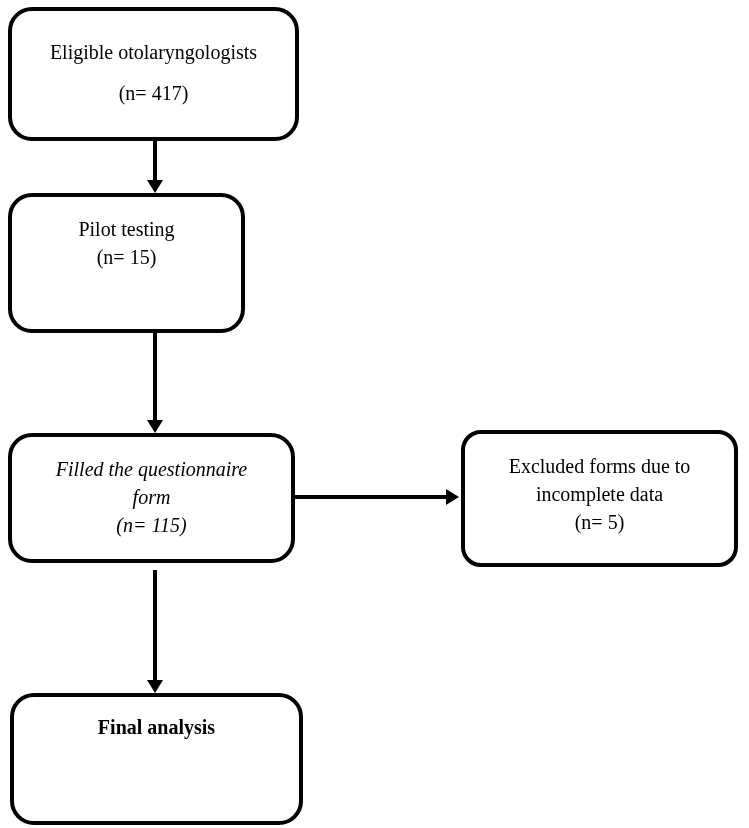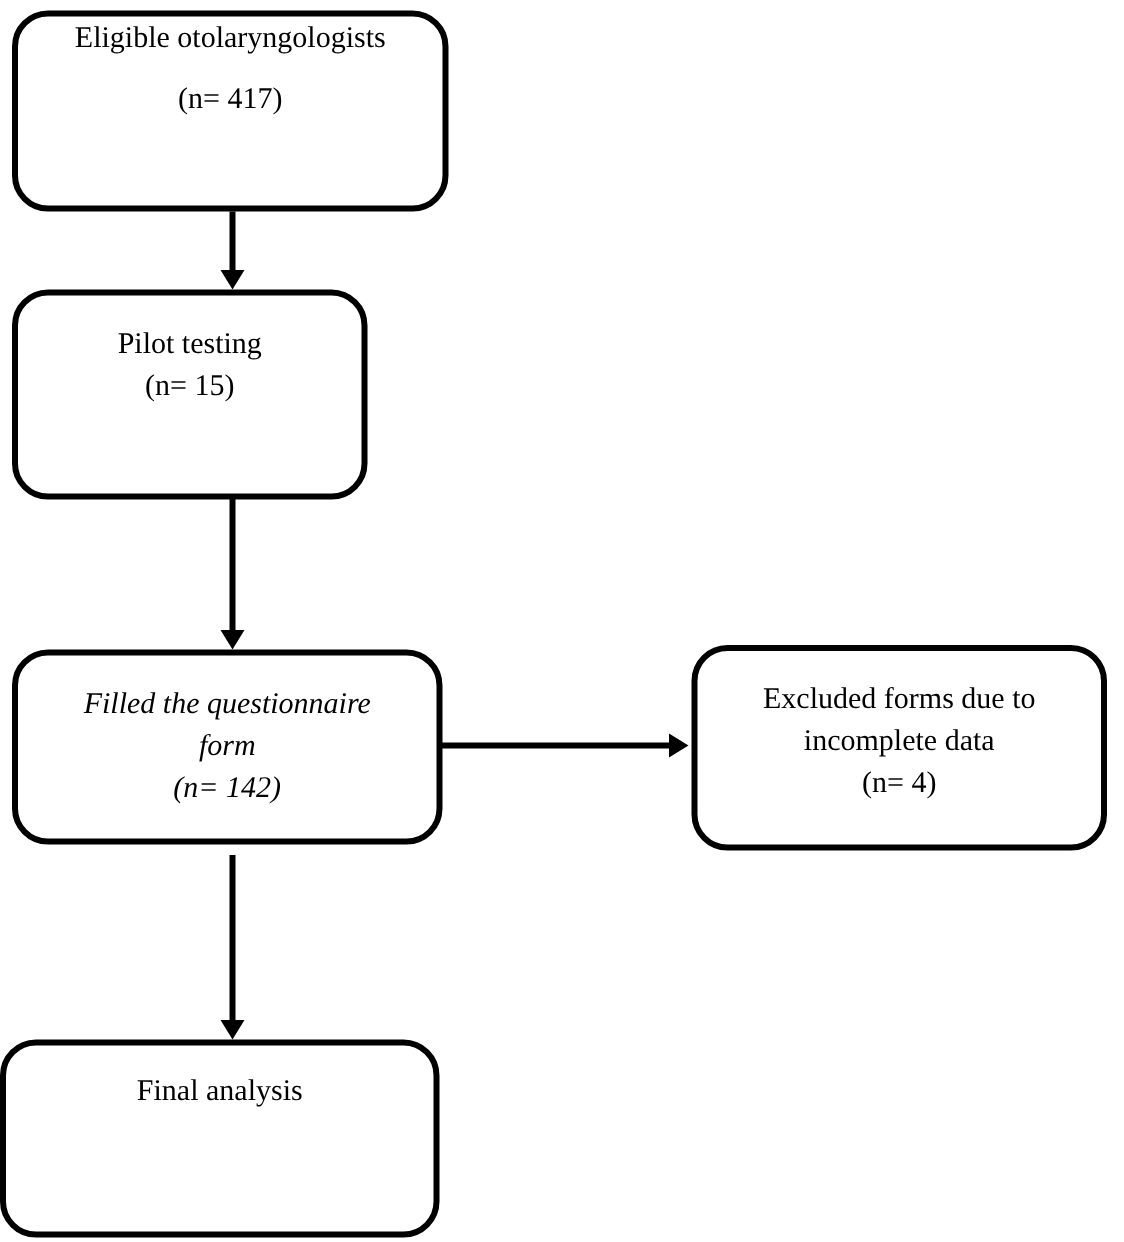--- a/index.html
+++ b/index.html
@@ -53,25 +53,25 @@
   }
   .arrow-right {
     position: absolute;
     width: 0; height: 0;
     border-top: 8px solid transparent;
     border-bottom: 8px solid transparent;
     border-left: 13px solid #000000;
   }
 
   
-  #node-eligible { left: 8px;   top: 7px;   width: 291px; height: 134px; }
+  #node-eligible { left: 8px;   top: 7px;   width: 291px; height: 134px; padding-top: 27px; }
   #node-pilot    { left: 8px;   top: 193px; width: 237px; height: 140px; padding-top: 18px; }
   #node-filled   { left: 8px;   top: 433px; width: 287px; height: 130px; padding-top: 18px; font-style: italic; }
-  #node-excluded { left: 461px; top: 430px; width: 277px; height: 137px; padding-top: 18px; }
-  #node-final    { left: 0;  top: 693px; width: 293px; height: 132px; padding-top: 16px; }
+  #node-excluded { left: 461px; top: 430px; width: 277px; height: 137px; padding-top: 18px; border-radius: 20px; }
+  #node-final    { left: 10px;  top: 693px; width: 293px; height: 132px; padding-top: 16px; font-weight: bold; }
 </style>
 </head>
 <body>
 
 <div class="canvas">
 
   <div class="node tight" id="node-eligible">
     <div class="node-label">Eligible otolaryngologists</div>
     <div class="node-count">(n= 417)</div>
   </div>
@@ -82,29 +82,29 @@
   <div class="node" id="node-pilot">
     <div class="node-label">Pilot testing</div>
     <div class="node-count">(n= 15)</div>
   </div>
 
   <div class="vline" style="left:153px; top:332px; height:90px;"></div>
   <div class="arrow-down" style="left:147px; top:420px;"></div>
 
   <div class="node" id="node-filled">
     <div class="node-label">Filled the questionnaire form</div>
-    <div class="node-count">(n= 142)</div>
+    <div class="node-count">(n= 115)</div>
   </div>
 
   <div class="hline" style="left:294px; top:495px; width:154px;"></div>
   <div class="arrow-right" style="left:446px; top:489px;"></div>
 
   <div class="node" id="node-excluded">
     <div class="node-label">Excluded forms due to incomplete data</div>
-    <div class="node-count">(n= 4)</div>
+    <div class="node-count">(n= 5)</div>
   </div>
 
   <div class="vline" style="left:153px; top:570px; height:112px;"></div>
   <div class="arrow-down" style="left:147px; top:680px;"></div>
 
   <div class="node" id="node-final">
     <div class="node-label">Final analysis</div>
   </div>
 
 </div>

